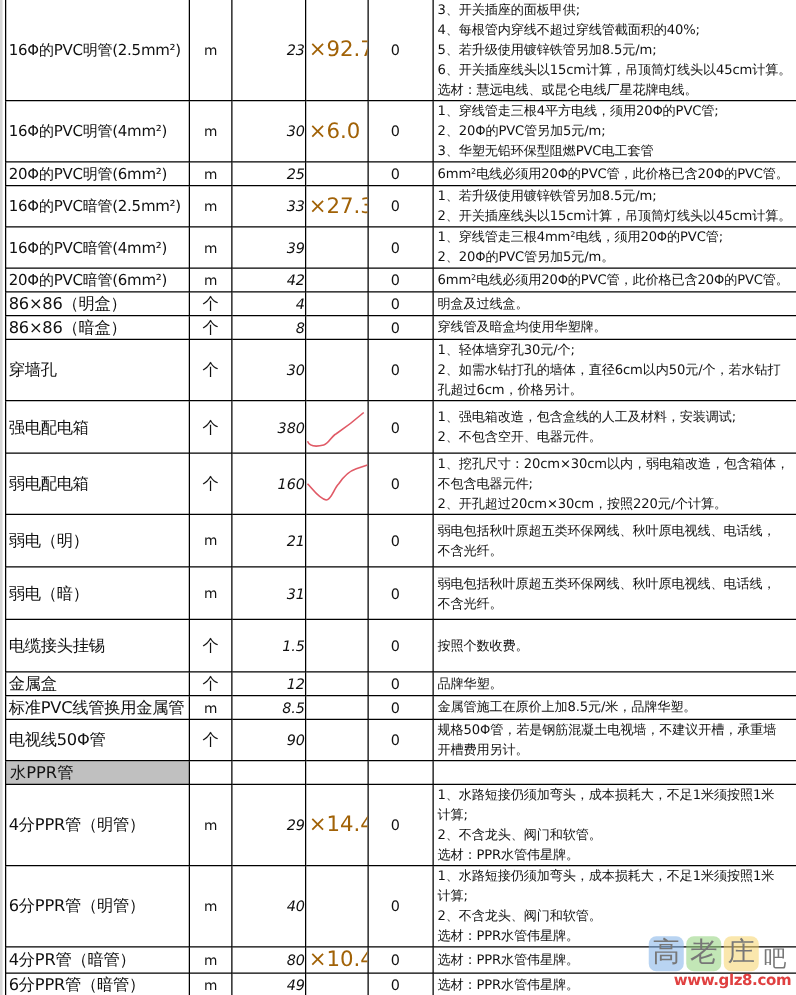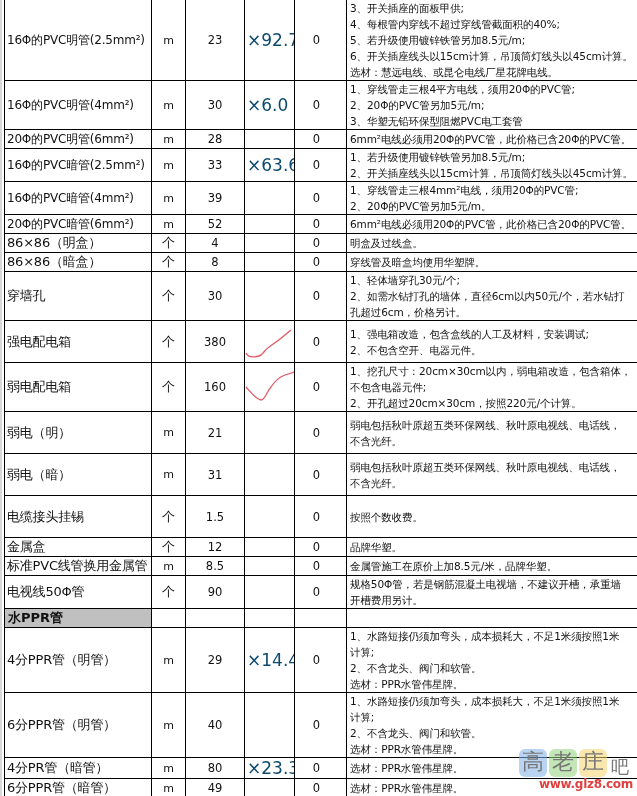--- a/index.html
+++ b/index.html
@@ -4,26 +4,26 @@
   <style>
     html, body { margin: 0; padding: 0; background: #ffffff; }
     body { width: 637px; height: 796px; overflow: hidden; position: relative; font-family: "DejaVu Sans", sans-serif; }
     .sheet { position: absolute; left: 0; top: 0; width: 637px; height: 796px; border-left: 2px solid #d8d8d8; box-sizing: border-box; }
     table { border-collapse: collapse; table-layout: fixed; position: absolute; left: 2px; top: -1px; width: 660px; }
     td { border: 1px solid #000; padding: 0; vertical-align: middle; overflow: hidden; white-space: nowrap; color: #111; }
     td.name { font-size: 13px; padding-left: 2px; letter-spacing: -0.2px; }
     td.name.small { font-size: 12px; margin-left: 39px; }
     td.unit { text-align: center; font-size: 11px; }
     td.unit.cn { font-size: 13px; }
-    td.price { text-align: center; font-size: 11.5px; }
-    td.mark { position: relative; font-size: 17px; color: #0c4a6e; text-align: left; padding-left: 2px; }
+    td.price { text-align: right; font-size: 11.5px; font-style: italic; }
+    td.mark { position: relative; font-size: 17px; color: #a16207; text-align: left; padding-left: 2px; }
     td.zero { text-align: right; font-size: 11.5px; padding-right: 0; }
     td.note { font-size: 10.5px; line-height: 16px; padding-left: 3px; white-space: normal; vertical-align: middle; letter-spacing: -0.1px; }
     td.note div { white-space: nowrap; }
-    td.section { background: #c0c0c0; font-weight: bold; font-size: 13px; padding-left: 3px; }
+    td.section { background: #c0c0c0; font-weight: normal; font-size: 13px; padding-left: 3px; }
     .check { position: absolute; left: 0; top: 0; }
     .watermark { position: absolute; left: 517px; top: 745px; width: 120px; height: 50px; }
     .wm-block { position: absolute; width: 28px; height: 28px; border-radius: 6px; opacity: 0.55; }
     .wm-text { position: absolute; left: 20px; top: 32px; font-size: 12px; font-weight: bold; color: #e04040; font-family: "DejaVu Sans", sans-serif; letter-spacing: -0.3px; }
     .wm-ch { position: absolute; font-size: 22px; color: #777; font-family: "DejaVu Serif", serif; top: 2px; }
   </style>
 </head>
 <body>
 
 <div class="sheet">
@@ -59,53 +59,53 @@
           <td class="zero"><span style="position:relative;left:-26px">0</span></td>
           <td class="note">
             <div>1、穿线管走三根4平方电线，须用20Φ的PVC管;</div>
             <div>2、20Φ的PVC管另加5元/m;</div>
             <div>3、华塑无铅环保型阻燃PVC电工套管</div>
           </td>
         </tr>
         <tr style="height: 19px;">
           <td class="name small">20Φ的PVC明管(6mm²)</td>
           <td class="unit">m</td>
-          <td class="price">28</td>
+          <td class="price">25</td>
           <td class="mark"></td>
           <td class="zero"><span style="position:relative;left:-26px">0</span></td>
           <td class="note">
             <div>6mm²电线必须用20Φ的PVC管，此价格已含20Φ的PVC管。</div>
           </td>
         </tr>
         <tr style="height: 28px;">
           <td class="name small">16Φ的PVC暗管(2.5mm²)</td>
           <td class="unit">m</td>
           <td class="price">33</td>
-          <td class="mark"><span>×63.6</span></td>
+          <td class="mark"><span>×27.3</span></td>
           <td class="zero"><span style="position:relative;left:-26px">0</span></td>
           <td class="note">
             <div>1、若升级使用镀锌铁管另加8.5元/m;</div>
             <div>2、开关插座线头以15cm计算，吊顶筒灯线头以45cm计算。</div>
           </td>
         </tr>
         <tr style="height: 28px;">
           <td class="name small">16Φ的PVC暗管(4mm²)</td>
           <td class="unit">m</td>
           <td class="price">39</td>
           <td class="mark"></td>
           <td class="zero"><span style="position:relative;left:-26px">0</span></td>
           <td class="note">
             <div>1、穿线管走三根4mm²电线，须用20Φ的PVC管;</div>
             <div>2、20Φ的PVC管另加5元/m。</div>
           </td>
         </tr>
         <tr style="height: 19px;">
           <td class="name small">20Φ的PVC暗管(6mm²)</td>
           <td class="unit">m</td>
-          <td class="price">52</td>
+          <td class="price">42</td>
           <td class="mark"></td>
           <td class="zero"><span style="position:relative;left:-26px">0</span></td>
           <td class="note">
             <div>6mm²电线必须用20Φ的PVC管，此价格已含20Φ的PVC管。</div>
           </td>
         </tr>
         <tr style="height: 19px;">
           <td class="name">86×86（明盒）</td>
           <td class="unit cn">个</td>
           <td class="price">4</td>
@@ -262,21 +262,21 @@
             <div>1、水路短接仍须加弯头，成本损耗大，不足1米须按照1米</div>
             <div>计算;</div>
             <div>2、不含龙头、阀门和软管。</div>
             <div>选材：PPR水管伟星牌。</div>
           </td>
         </tr>
         <tr style="height: 19px;">
           <td class="name">4分PR管（暗管）</td>
           <td class="unit">m</td>
           <td class="price">80</td>
-          <td class="mark"><span>×23.3</span></td>
+          <td class="mark"><span>×10.4</span></td>
           <td class="zero"><span style="position:relative;left:-26px">0</span></td>
           <td class="note">
             <div>选材：PPR水管伟星牌。</div>
           </td>
         </tr>
         <tr style="height: 19px;">
           <td class="name">6分PPR管（暗管）</td>
           <td class="unit">m</td>
           <td class="price">49</td>
           <td class="mark"></td>

